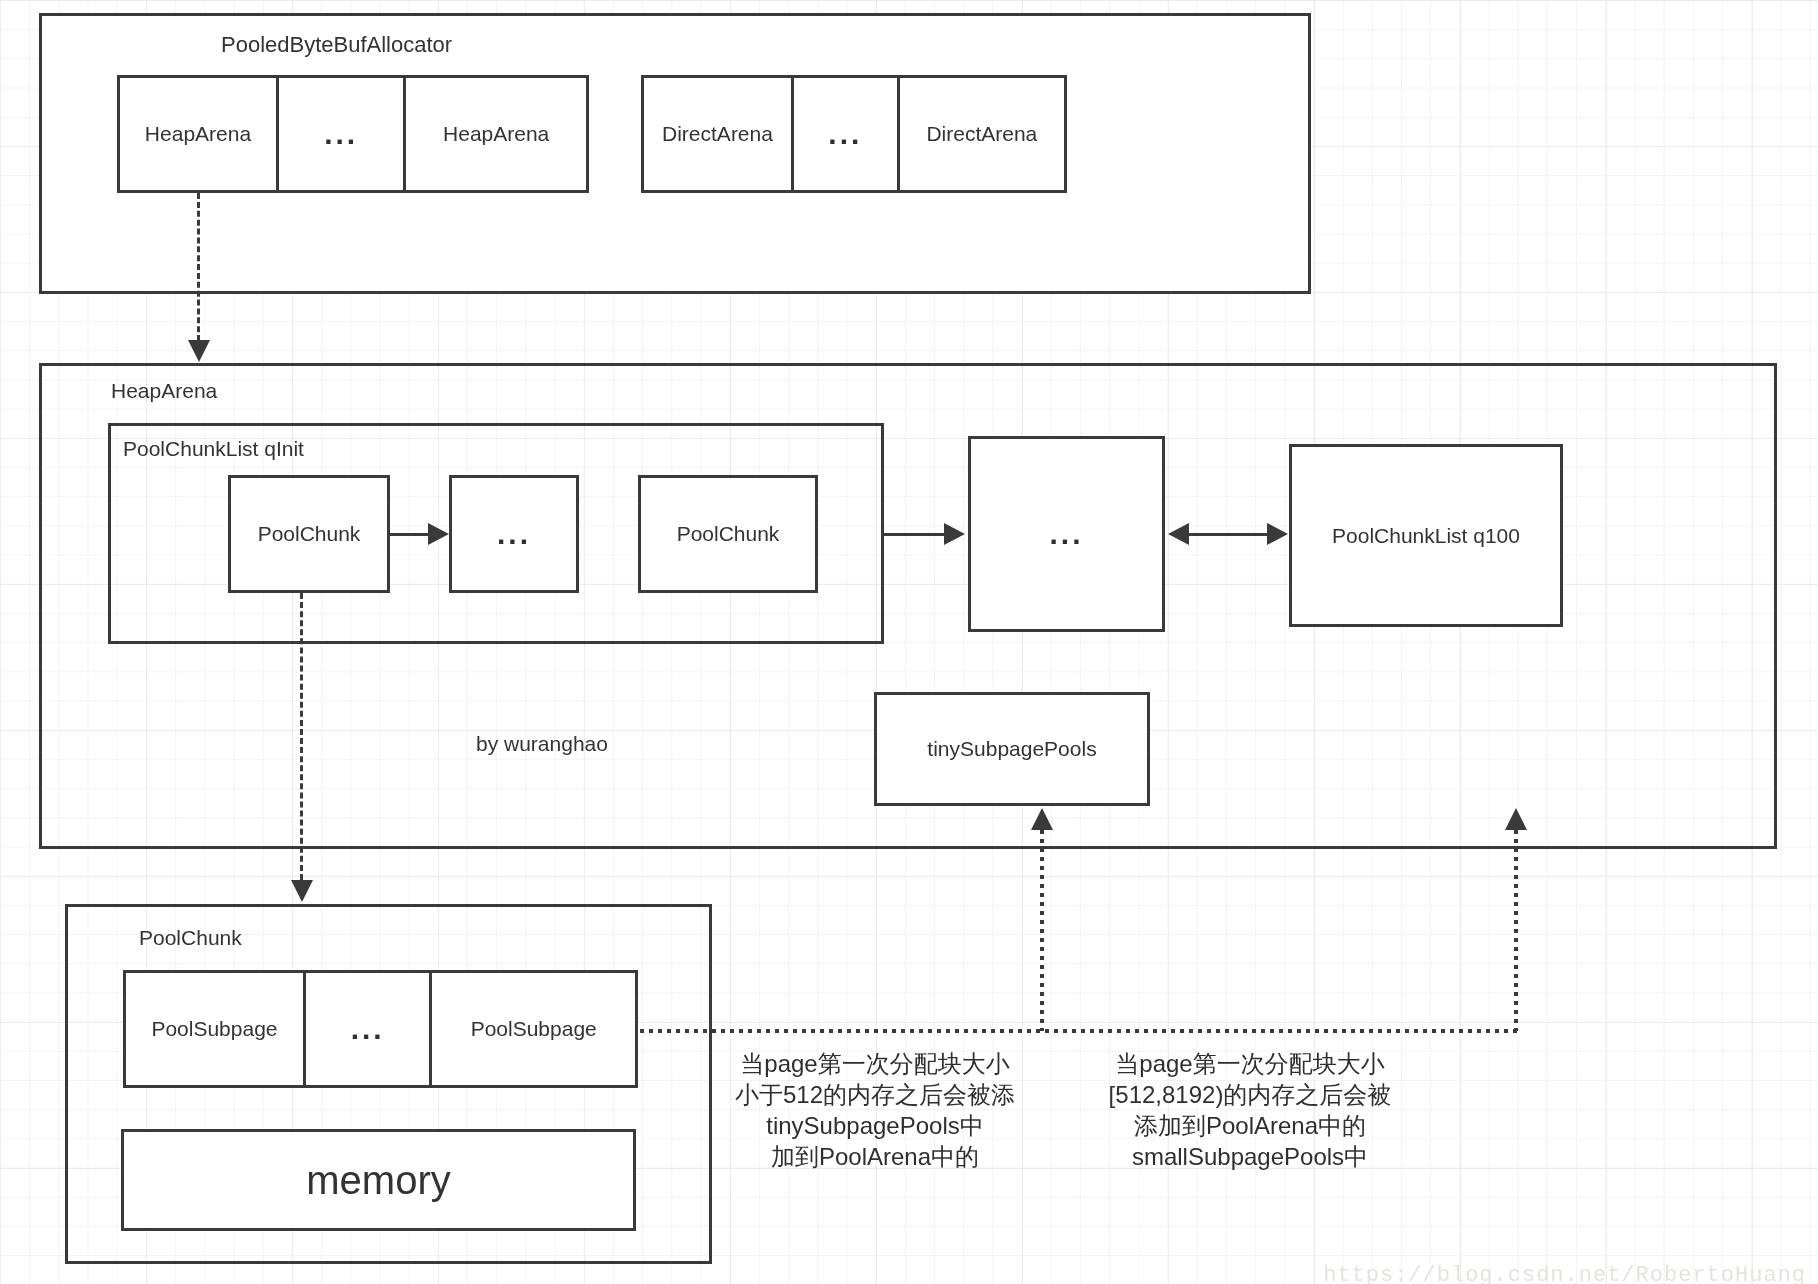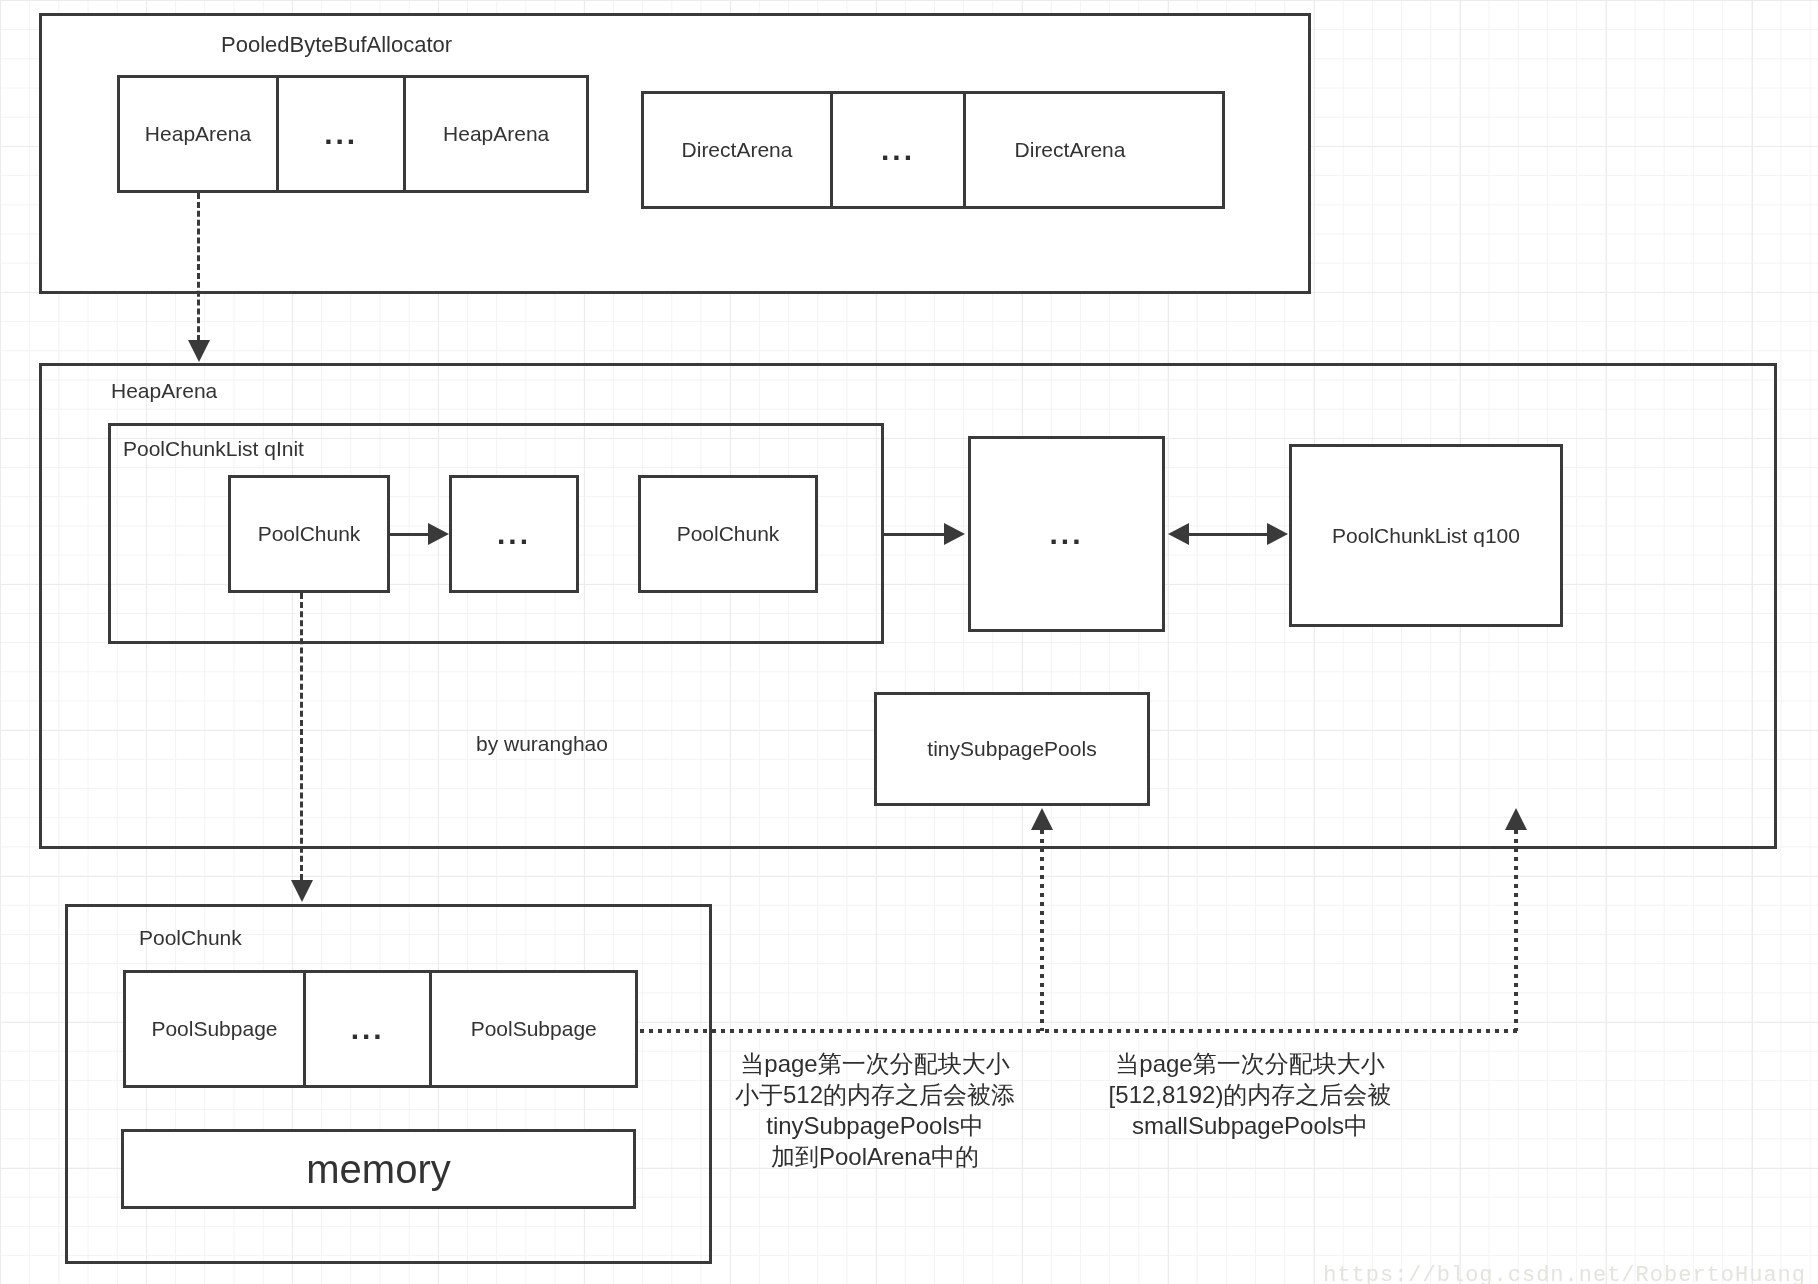--- a/index.html
+++ b/index.html
@@ -47,21 +47,21 @@
   <div class="box white" style="left:39px;top:13px;width:1272px;height:281px;">
     <div class="lbl" style="left:179px;top:16px;font-size:22px;">PooledByteBufAllocator</div>
   </div>
 
   <div class="cells" style="left:117px;top:75px;width:472px;height:118px;">
     <div class="cell" style="width:161px;">HeapArena</div>
     <div class="cell dots" style="width:129px;">...</div>
     <div class="cell" style="width:182px;">HeapArena</div>
   </div>
 
-  <div class="cells" style="left:641px;top:75px;width:584px;height:118px;margin-top:16px;">
+  <div class="cells" style="left:641px;top:75px;width:426px;height:118px;">
     <div class="cell" style="width:189px;">DirectArena</div>
     <div class="cell dots" style="width:133px;">...</div>
     <div class="cell" style="width:208px;">DirectArena</div>
   </div>
 
   <div class="vdash" style="left:197px;top:193px;height:148px;"></div>
   <div class="ah down" style="left:188px;top:340px;"></div>
 
   <div class="box" style="left:39px;top:363px;width:1738px;height:486px;">
     <div class="lbl" style="left:69px;top:13px;">HeapArena</div>
@@ -113,38 +113,39 @@
   <div class="box" style="left:65px;top:904px;width:647px;height:360px;">
     <div class="lbl" style="left:71px;top:19px;">PoolChunk</div>
   </div>
 
   <div class="cells" style="left:123px;top:970px;width:515px;height:118px;">
     <div class="cell" style="width:182px;">PoolSubpage</div>
     <div class="cell dots" style="width:128px;">...</div>
     <div class="cell" style="width:205px;">PoolSubpage</div>
   </div>
 
-  <div class="box white flexc" style="left:121px;top:1129px;width:515px;height:80px;font-size:40px;">
+  <div class="box white flexc" style="left:121px;top:1129px;width:515px;height:102px;font-size:40px;">
     <span>memory</span>
   </div>
 
   <div class="dot-h" style="left:640px;top:1029px;width:878px;"></div>
   <div class="dot-v" style="left:1040px;top:830px;height:201px;"></div>
   <div class="dot-v" style="left:1514px;top:830px;height:201px;"></div>
   <div class="ah up" style="left:1031px;top:808px;"></div>
   <div class="ah up" style="left:1505px;top:808px;"></div>
 
   <div class="note" style="left:695px;top:1048px;">
     <div>当page第一次分配块大小</div>
     <div>小于512的内存之后会被添</div>
     <div>tinySubpagePools中</div>
     <div>加到PoolArena中的</div>
   </div>
 
   <div class="note" style="left:1070px;top:1048px;">
     <div>当page第一次分配块大小</div>
     <div>[512,8192)的内存之后会被</div>
+    <div>添加到PoolArena中的</div>
     <div>smallSubpagePools中</div>
   </div>
 
   <div class="watermark" style="right:12px;top:1247px;">https://blog.csdn.net/RobertoHuang</div>
 
 </div>
 
 </body></html>

